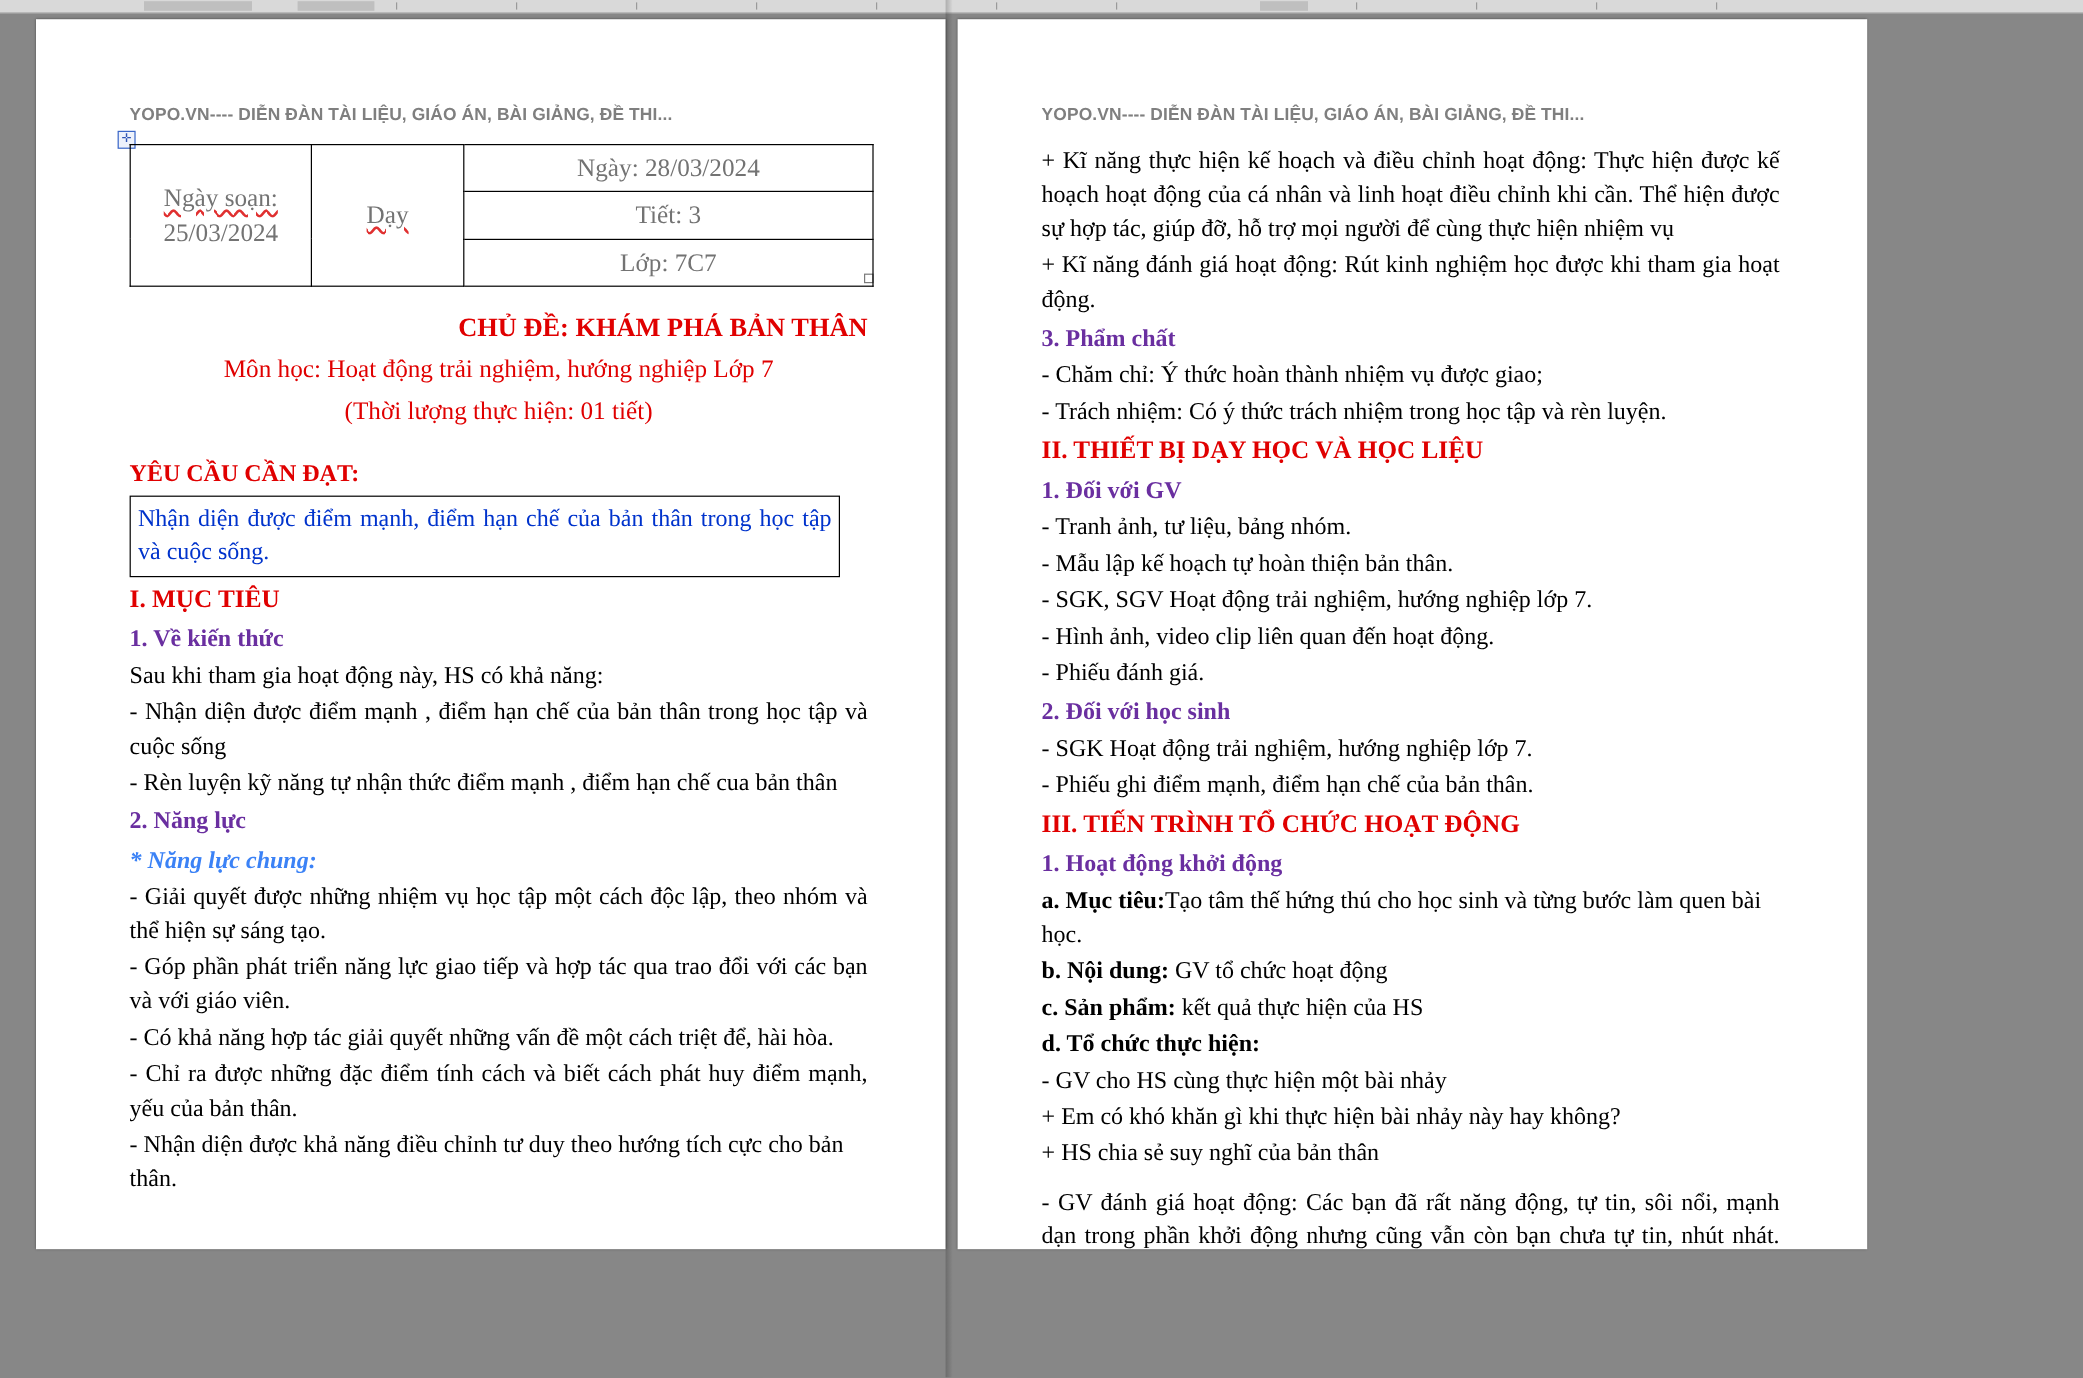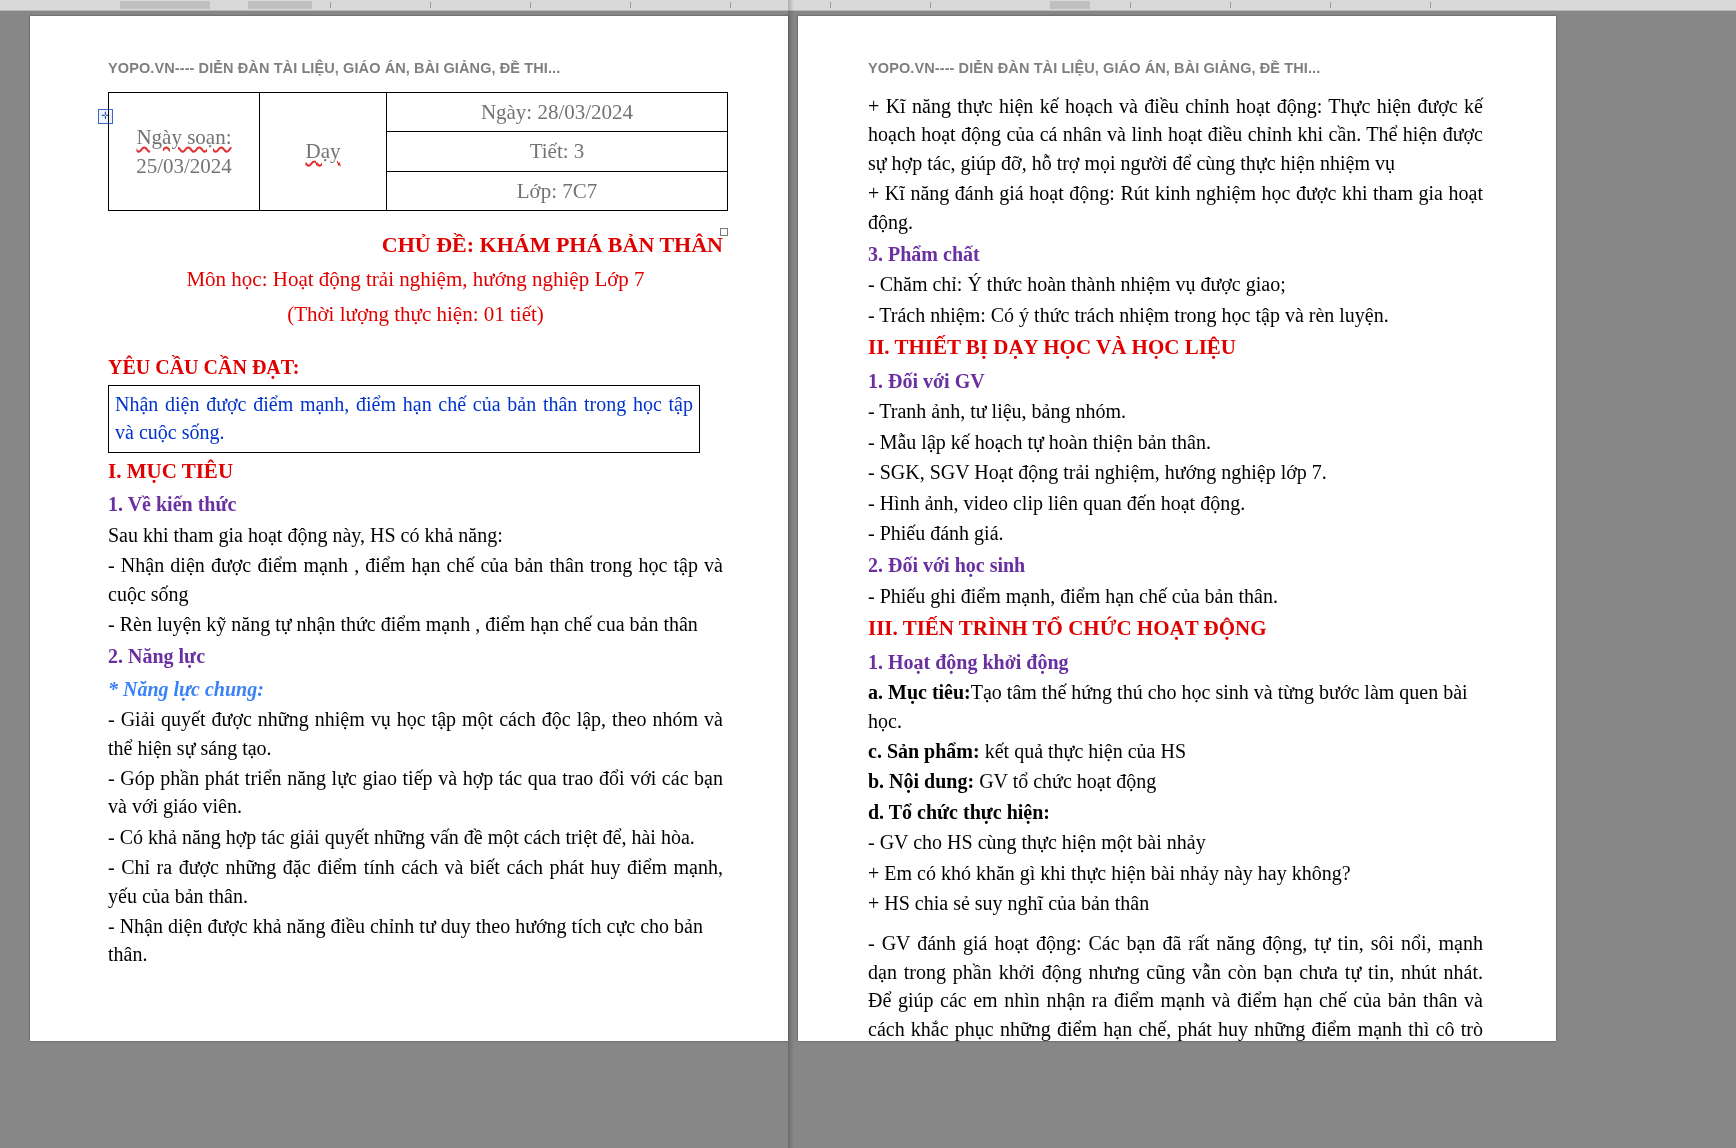--- a/index.html
+++ b/index.html
@@ -57,21 +57,21 @@
     background: #ffffff;
     box-shadow: 0 0 2px rgba(0,0,0,0.45);
     overflow: hidden;
   }
   .page.left  { left: 30px; }
   .page.right { left: 798px; }
 
   .page-inner {
     position: absolute;
     left: 78px;
-    top: 44px;
+    top: 72px;
     width: 615px;
   }
 
   .watermark {
     font-family: "Liberation Sans", sans-serif;
     font-size: 14.5px;
     font-weight: 700;
     color: #7f7f7f;
     letter-spacing: 0.1px;
     white-space: nowrap;
@@ -301,35 +301,36 @@
 
         <p class="h-red">II. THIẾT BỊ DẠY HỌC VÀ HỌC LIỆU</p>
         <p class="h-purple">1. Đối với GV</p>
         <p class="body nj">- Tranh ảnh, tư liệu, bảng nhóm.</p>
         <p class="body nj">- Mẫu lập kế hoạch tự hoàn thiện bản thân.</p>
         <p class="body nj">- SGK, SGV Hoạt động trải nghiệm, hướng nghiệp lớp 7.</p>
         <p class="body nj">- Hình ảnh, video clip liên quan đến hoạt động.</p>
         <p class="body nj">- Phiếu đánh giá.</p>
 
         <p class="h-purple">2. Đối với học sinh</p>
+        <p class="body nj">- SGK Hoạt động trải nghiệm, hướng nghiệp lớp 7.</p>
         <p class="body nj">- Phiếu ghi điểm mạnh, điểm hạn chế của bản thân.</p>
 
         <p class="h-red">III.  TIẾN TRÌNH TỔ CHỨC HOẠT ĐỘNG</p>
         <p class="h-purple">1. Hoạt động khởi động</p>
 
         <p class="lead">
           <b>a. Mục tiêu:</b><span>Tạo tâm thế hứng thú cho học sinh và từng bước làm quen bài học.</span>
+        </p>
+        <p class="lead">
+          <b>b. Nội dung:</b><span> GV tổ chức hoạt động</span>
         </p>
         <p class="lead">
           <b>c. Sản phẩm:</b><span>  kết quả thực hiện của HS</span>
         </p>
         <p class="lead">
-          <b>b. Nội dung:</b><span> GV tổ chức hoạt động</span>
-        </p>
-        <p class="lead">
           <b>d. Tổ chức thực hiện:</b><span></span>
         </p>
 
         <p class="body nj">- GV cho HS cùng thực hiện một bài nhảy</p>
         <p class="body nj">+ Em có khó khăn gì khi thực hiện bài nhảy này hay không?</p>
         <p class="body nj">+ HS chia sẻ suy nghĩ của bản thân</p>
 
         <p class="body" style="margin-top:12px;">- GV đánh giá hoạt động: Các bạn đã rất năng động, tự tin, sôi nổi, mạnh dạn trong phần khởi động nhưng cũng vẫn còn bạn chưa tự tin, nhút nhát. Để giúp các em nhìn nhận ra điểm mạnh và điểm hạn chế của bản thân và cách khắc phục những điểm hạn chế, phát huy những điểm mạnh thì cô trò chúng ta cùng đi vào tiết học hôm nay.</p>
 
       </div>

